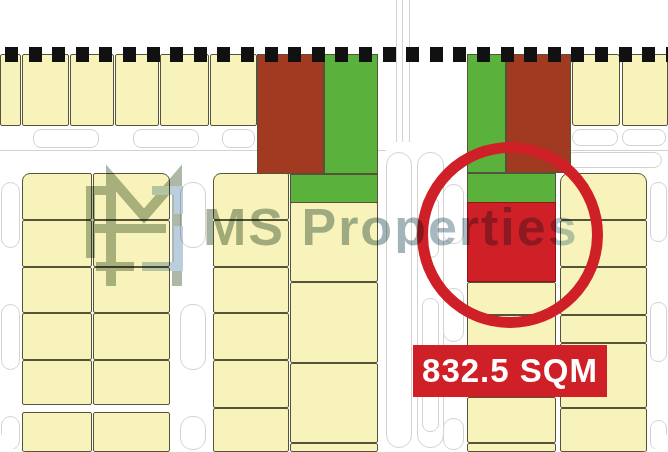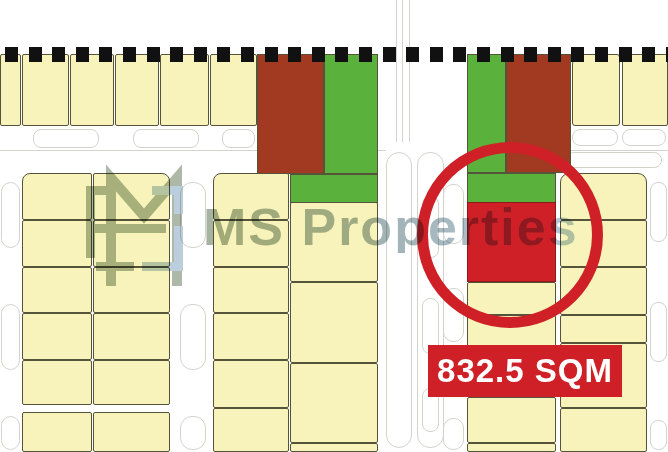--- a/index.html
+++ b/index.html
@@ -1,18 +1,19 @@
 <!DOCTYPE html>
 <html style="--parcel: #f7f3ba; --parcel_border: #55533a; --green: #5ab23c; --maroon: #a23a22; --highlight: #d02027; --decor_line: #d3d3cd; --boundary: #111111; --watermark_sage: #91a089; --watermark_blue: #a3bed2;"><head>
 <meta charset="utf-8">
 <style>
   html,body{margin:0;padding:0;background:#fff;}
   .stage{
     position:relative;width:668px;height:452px;overflow:hidden;background:#fff;
     font-family:"Liberation Sans", sans-serif;
+    border-radius:26px;
   }
   #map-canvas{position:absolute;inset:0;z-index:1;}
   .shp{position:absolute;box-sizing:border-box;}
   .par{background:var(--parcel);border:1px solid var(--parcel_border);border-radius:2px;}
   .green{background:var(--green);border:1px solid var(--parcel_border);}
   .maroon{background:var(--maroon);border:1px solid var(--parcel_border);}
   .red{background:var(--highlight);border:1px solid #8c1818;}
   .line{background:var(--decor_line);}
   .out{border:1px solid var(--decor_line);background:#fff;}
   .dashes{
@@ -25,21 +26,21 @@
   }
   .wm-text{
     position:absolute;left:203px;top:201px;z-index:4;line-height:1;
     font-size:52px;font-weight:bold;letter-spacing:2px;white-space:nowrap;
     background:linear-gradient(90deg, var(--watermark_sage) 0%, #8ba0a4 50%, var(--watermark_blue) 100%);
     -webkit-background-clip:text;background-clip:text;color:transparent;-webkit-text-fill-color:transparent;
     mix-blend-mode:multiply;opacity:.8;
   }
   .wm-logo{position:absolute;left:86px;top:164px;z-index:4;mix-blend-mode:multiply;opacity:.75;}
   .area-label{
-    position:absolute;left:428px;top:345px;width:194px;height:52px;z-index:5;
+    position:absolute;left:413px;top:345px;width:194px;height:52px;z-index:5;
     background:var(--highlight);display:flex;align-items:center;justify-content:center;
     color:#fff;font-size:33px;font-weight:bold;letter-spacing:1px;
   }
 </style>
 </head>
 <body>
 
 <div class="stage">
   <div id="map-canvas">
       <div class="shp line" style="left: 396px; top: 0px; width: 1px; height: 142px;"></div>

